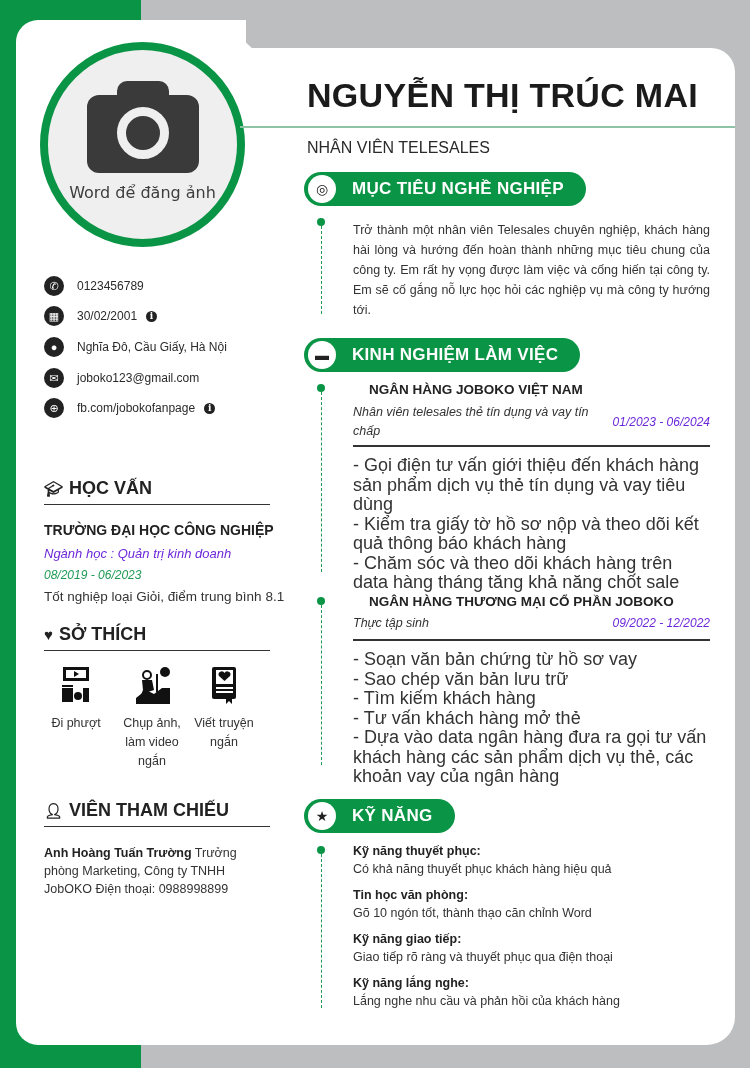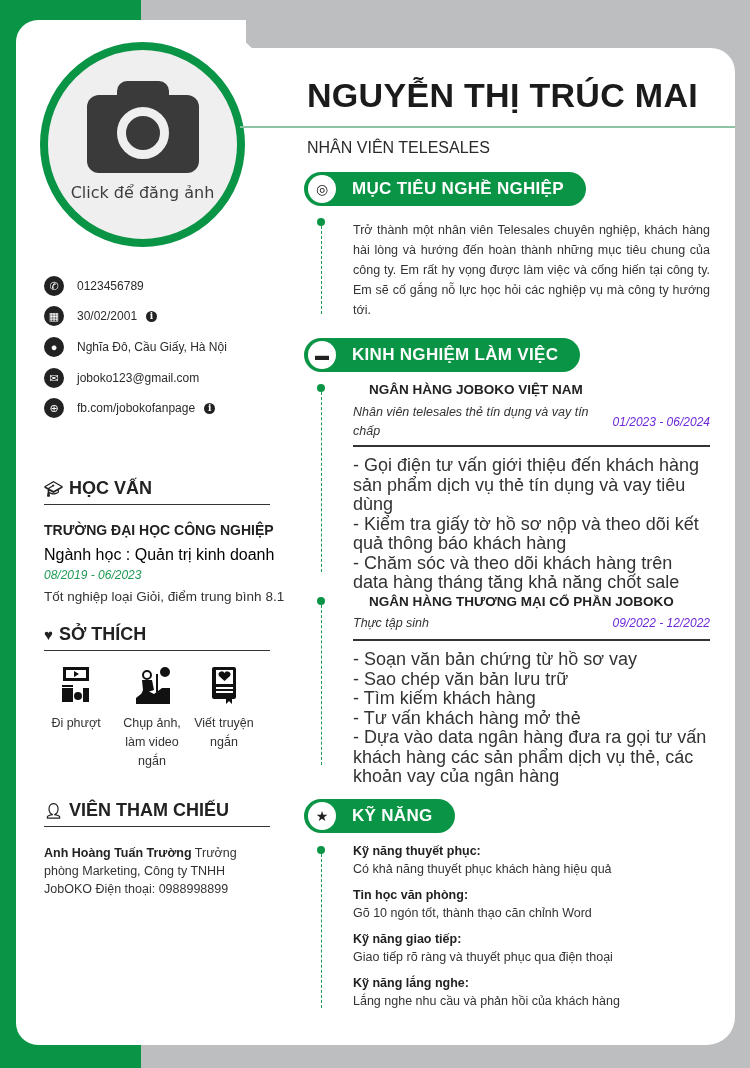--- a/index.html
+++ b/index.html
@@ -48,21 +48,21 @@
 
   
   .contact-row { position: absolute; left: 44px; display: flex; align-items: center; font-size: 12px; color: #2a2a2a; }
   .cicon { width: 20px; height: 20px; border-radius: 50%; background: #222; color: #fff; font-size: 11px; display: flex; align-items: center; justify-content: center; margin-right: 13px; }
   .info-dot { display: inline-flex; width: 11px; height: 11px; border-radius: 50%; background: #222; color: #fff; font-size: 9px; font-weight: bold; align-items: center; justify-content: center; margin-left: 9px; font-family: "DejaVu Serif", serif; }
 
   
   .lhead { position: absolute; left: 44px; width: 226px; font-size: 18px; font-weight: bold; color: #222; border-bottom: 1.5px solid #333; padding-bottom: 5px; display: flex; align-items: center; }
   .lhead .hicon { font-size: 15px; margin-right: 6px; }
   .edu-school { left: 44px; top: 514px; font-size: 14px; font-weight: bold; color: #222; }
-  .edu-major { left: 44px; top: 538px; font-size: 16px; color: #000000; }
+  .edu-major { left: 44px; top: 538px; font-size: 13px; font-style: italic; color: #6d28d9; }
   .edu-date { left: 44px; top: 560px; font-size: 12px; font-style: italic; color: #1f9a55; }
   .edu-note { left: 44px; top: 581px; font-size: 13.5px; color: #333; }
 
   .hobby { position: absolute; top: 664px; width: 68px; text-align: center; font-size: 12.5px; color: #333; line-height: 19px; }
   .hobby .hicon-box { height: 42px; display: flex; justify-content: center; align-items: center; margin-bottom: 8px; }
 
   .ref-text { left: 44px; top: 836px; width: 230px; font-size: 12.5px; line-height: 18px; color: #333; }
   .ref-text b { color: #222; }
 
   
@@ -94,21 +94,21 @@
 <div class="card-top-left"></div>
 <div class="card-slope"></div>
 <div class="card"></div>
 
 <div class="avatar">
   <div class="camera">
     <div class="hump"></div>
       <div class="body"></div>
       <div class="lens"></div>
   </div>
-  <div class="avatar-label">Click để đăng ảnh</div>
+  <div class="avatar-label">Word để đăng ảnh</div>
 </div>
 
 <div class="abs name">NGUYỄN THỊ TRÚC MAI</div>
 <div class="abs name-rule"></div>
 <div class="abs job-title">NHÂN VIÊN TELESALES</div>
 
 <div class="contact-row" style="top:276px">
   <span class="cicon">✆</span>
   <span>0123456789</span>
 </div>

